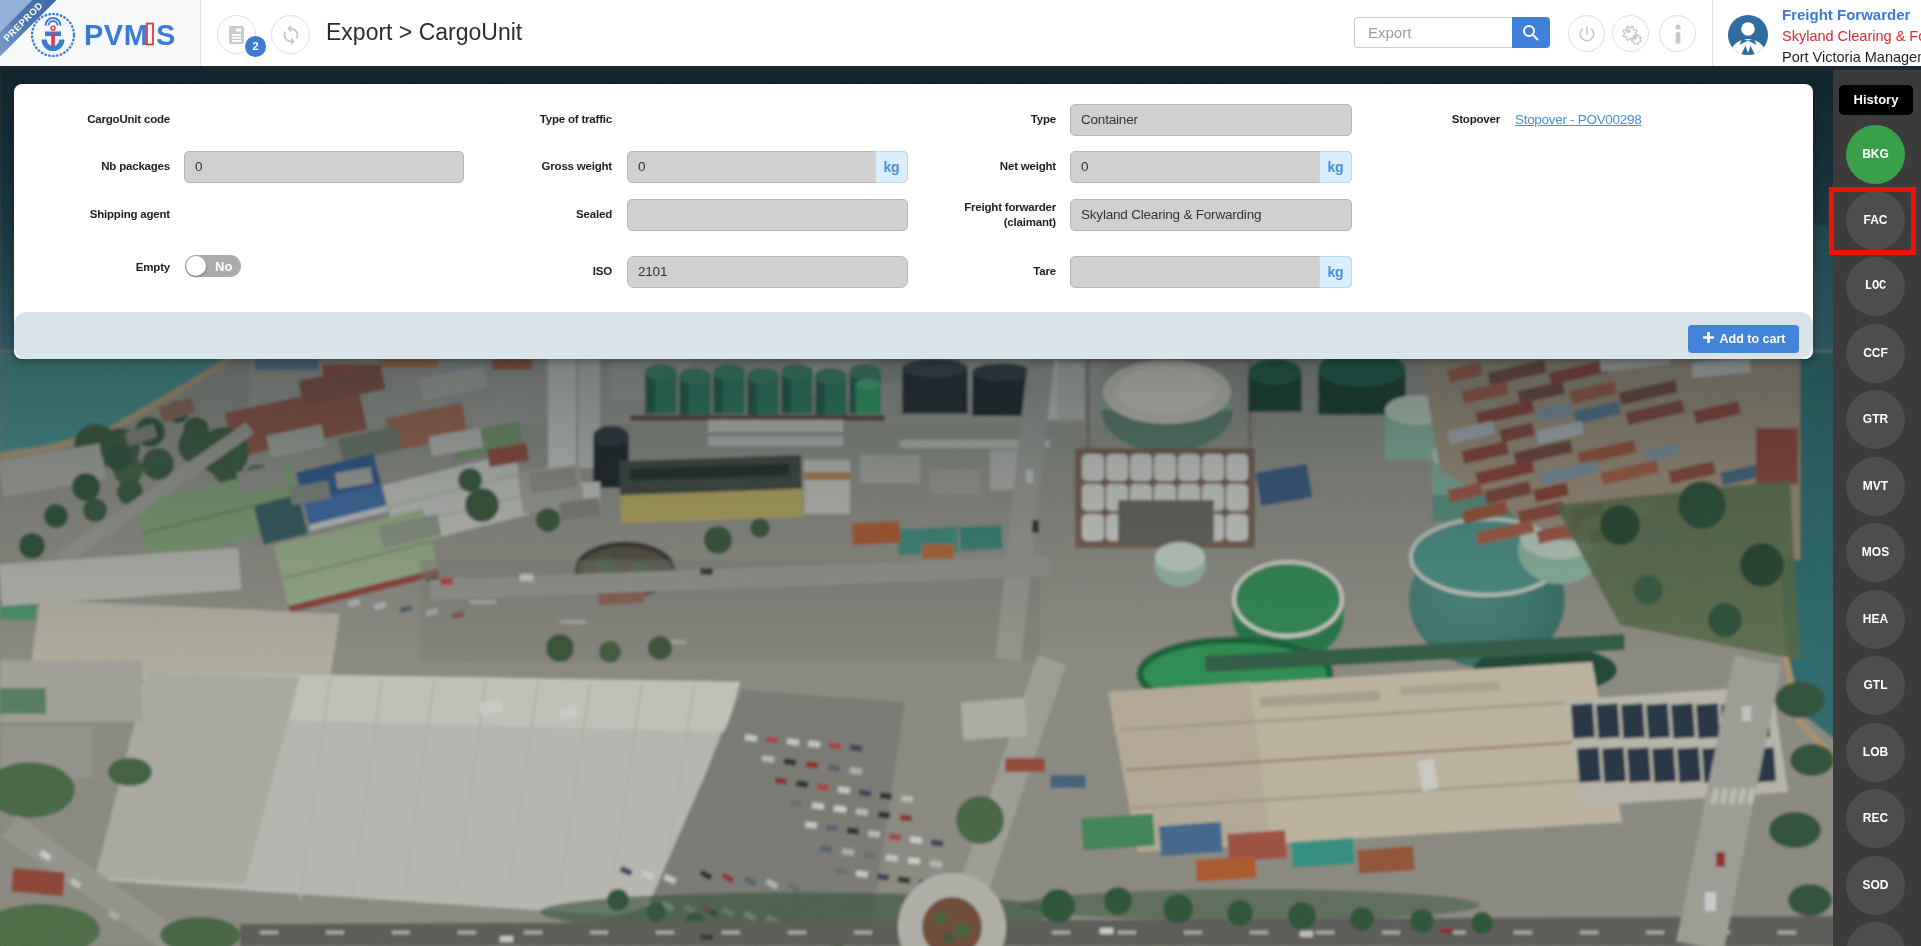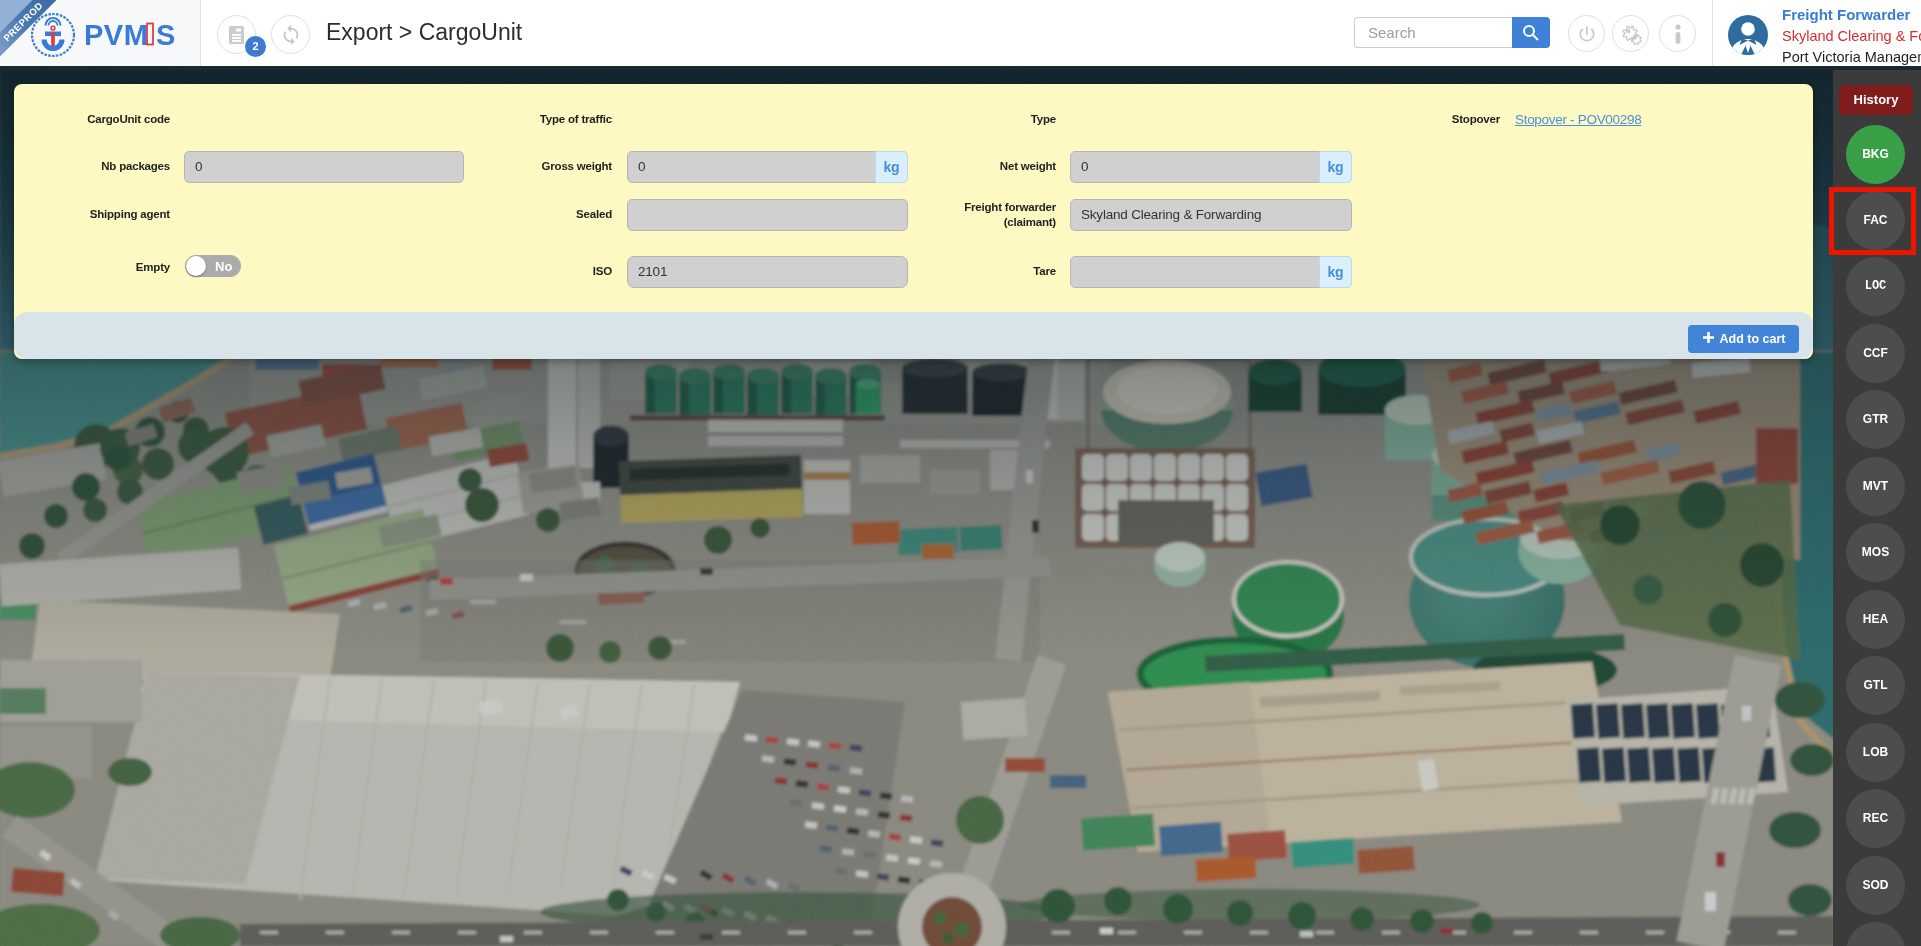--- a/index.html
+++ b/index.html
@@ -9,33 +9,33 @@
   #header { position:absolute; left:0; top:0; width:1921px; height:70px; background:#fff; border-bottom:4px solid #1b2731; z-index:20; }
   #logoPane { position:absolute; left:0; top:0; width:201px; height:66px; background:#f7f8f9; border-right:1px solid #e2e2e2; overflow:hidden; }
   #ribbon { position:absolute; left:-31px; top:13px; width:108px; height:17px; transform:rotate(-45deg); background:linear-gradient(100deg,#8aabd3 5%,#4a77ae 50%,#39669f); color:#fff; font-size:9.5px; font-weight:bold; letter-spacing:0.6px; text-align:center; line-height:17px; }
   .hcirc { position:absolute; border-radius:50%; background:#fff; border:1px solid #e0e0e0; }
   #title { position:absolute; left:326px; top:19px; font-size:23px; color:#2d2d2d; z-index:21; }
   #searchInput { position:absolute; left:1354px; top:17px; width:158px; height:31px; border:1px solid #ccc; border-right:none; border-radius:4px 0 0 4px; background:#fff; color:#9e9e9e; font-size:15px; line-height:29px; padding-left:13px; }
   #searchBtn { position:absolute; left:1512px; top:17px; width:38px; height:31px; background:#3f80d8; border-radius:0 4px 4px 0; }
   #hsep { position:absolute; left:1712px; top:0px; width:1px; height:66px; background:#e3e3e3; }
   .utxt { position:absolute; left:1782px; white-space:nowrap; }
   
-  #card { position:absolute; left:14px; top:84px; width:1799px; height:275px; background:#fef9c3; border-radius:8px; box-shadow:0 2px 8px rgba(0,0,0,.35); z-index:10; overflow:hidden; }
+  #card { position:absolute; left:14px; top:84px; width:1799px; height:275px; background:#ffffff; border-radius:8px; box-shadow:0 2px 8px rgba(0,0,0,.35); z-index:10; overflow:hidden; }
   .lbl { position:absolute; font-size:11.5px; font-weight:bold; color:#1f1f1f; text-align:right; line-height:14.5px; letter-spacing:-0.2px; }
   .inp { position:absolute; height:32px; background:#d0d0d0; border:1px solid #b5b5b5; border-radius:5px; font-size:13.5px; letter-spacing:-0.2px; color:#333; line-height:30px; padding-left:10px; }
   .kg { position:absolute; right:-1px; top:-1px; width:33px; height:32px; background:#daeefb; border:1px solid #bcd9ee; border-radius:0 5px 5px 0; color:#4790d8; font-size:14px; font-weight:bold; text-align:center; line-height:30px;margin-left:44px; }
   #toggle { position:absolute; left:171px; top:171px; width:56px; height:22px; background:#ababab; border-radius:11px; }
   #knob { position:absolute; left:1px; top:1px; width:20px; height:20px; background:#fff; border-radius:50%; box-shadow:0 1px 2px rgba(0,0,0,.4); }
   #toggle span { position:absolute; left:30px; top:4px; color:#fff; font-size:13px; font-weight:bold; }
   #cardFoot { position:absolute; left:0; bottom:0; width:100%; height:47px; background:#d9e3ea;border-radius:13px; }
   #addCart { position:absolute; left:1674px; top:13px; width:111px; height:28px; background:#4285d8; border-radius:4px; color:#fff; font-size:12.5px; font-weight:600; text-align:center; line-height:28px; }
   #stopLink { position:absolute; left:1501px; top:28px; font-size:13.5px; letter-spacing:-0.3px; color:#4a90d9; text-decoration:underline; }
   
   #sidebar { position:absolute; left:1833px; top:67px; width:88px; height:879px; background:#3b3b3b; z-index:15; }
-  #histBtn { position:absolute; left:6px; top:18px; width:74px; height:30px; background:#7f1d1d; border-radius:5px; color:#fff; font-size:13px; font-weight:bold; text-align:center; line-height:30px; }
+  #histBtn { position:absolute; left:6px; top:18px; width:74px; height:30px; background:#000000; border-radius:5px; color:#fff; font-size:13px; font-weight:bold; text-align:center; line-height:30px; }
   .scirc { position:absolute; left:13px; width:59px; height:59px; border-radius:50%; background:#4d4d4d; color:#fff; font-size:12px; font-weight:bold; text-align:center; line-height:59px; }
   #redbox { position:absolute; left:1829px; top:187px; width:87px; height:68px; border:5px solid #f01400; z-index:16; }
 </style>
 </head>
 <body>
 <div id="photo"><svg width="1921" height="946" viewBox="0 0 1921 946">
 <defs>
 <linearGradient id="oceanTop" x1="0" y1="0" x2="0" y2="1">
           <stop offset="0" stop-color="#14323e"></stop>
           <stop offset="0.55" stop-color="#26596a"></stop>
@@ -544,21 +544,21 @@
       <rect x="8" y="3.5" width="5" height="3" fill="#fff"></rect>
     </svg>
   </div>
   <div class="hcirc" style="left:271px;top:15px;width:39px;height:39px;">
     <svg width="22" height="22" viewBox="0 0 24 24" style="position:absolute;left:8px;top:8px;">
       <path d="M12 4V1L8 5l4 4V6c3.31 0 6 2.69 6 6 0 1.01-.25 1.97-.7 2.8l1.46 1.46A7.93 7.93 0 0 0 20 12c0-4.42-3.58-8-8-8zm-6 8c0-1.01.25-1.97.7-2.8L5.24 7.74A7.93 7.93 0 0 0 4 12c0 4.42 3.58 8 8 8v3l4-4-4-4v3c-3.31 0-6-2.69-6-6z" fill="#c6c6c6"></path>
     </svg>
   </div>
   <div id="badge2" style="position:absolute;left:245px;top:36px;width:21px;height:21px;border-radius:50%;background:#3e7ad1;color:#fff;font-size:11px;font-weight:bold;text-align:center;line-height:21px;z-index:22;">2</div>
   <div id="title">Export &gt; CargoUnit</div>
-  <div id="searchInput">Search</div>
+  <div id="searchInput">Export</div>
   <div id="searchBtn">
       <svg width="17" height="17" viewBox="0 0 17 17" style="position:absolute;left:10px;top:7px;">
         <circle cx="7" cy="7" r="5" fill="none" stroke="#fff" stroke-width="2"></circle>
         <path d="M11 11 L16 16" stroke="#fff" stroke-width="2"></path>
       </svg>
     </div>
   <div class="hcirc" style="left:1568px;top:15px;width:37px;height:37px;">
     <svg width="20" height="20" viewBox="0 0 24 24" style="position:absolute;left:8px;top:8px;">
         <path d="M13 3h-2v10h2V3zm4.83 2.17l-1.42 1.42A6.92 6.92 0 0 1 19 12a7 7 0 1 1-11.41-5.41L6.17 5.17A9 9 0 1 0 21 12c0-2.74-1.23-5.18-3.17-6.83z" fill="#c9c9c9"></path>
       </svg>
@@ -613,20 +613,21 @@
 
   <div class="lbl" style="left:458px;top:28px;width:140px;">Type of traffic</div>
   <div class="lbl" style="left:458px;top:75px;width:140px;">Gross weight</div>
   <div class="inp" style="left:613px;top:67px;width:281px;">0<div class="kg">kg</div></div>
   <div class="lbl" style="left:458px;top:123px;width:140px;">Sealed</div>
   <div class="inp" style="left:613px;top:115px;width:281px;"></div>
   <div class="lbl" style="left:458px;top:180px;width:140px;">ISO</div>
   <div class="inp" style="left:613px;top:172px;width:281px;border-radius:7px;">2101</div>
 
   <div class="lbl" style="left:880px;top:28px;width:162px;">Type</div>
+  <div class="inp" style="left:1056px;top:20px;width:282px;">Container</div>
   <div class="lbl" style="left:880px;top:75px;width:162px;">Net weight</div>
   <div class="inp" style="left:1056px;top:67px;width:282px;">0<div class="kg">kg</div></div>
   <div class="lbl" style="left:880px;top:116px;width:162px;">Freight forwarder<br>(claimant)</div>
   <div class="inp" style="left:1056px;top:115px;width:282px;">Skyland Clearing &amp; Forwarding</div>
   <div class="lbl" style="left:880px;top:180px;width:162px;">Tare</div>
   <div class="inp" style="left:1056px;top:172px;width:282px;">
       <div class="kg">kg</div>
     </div>
 
   <div class="lbl" style="left:1386px;top:28px;width:100px;">Stopover</div>

